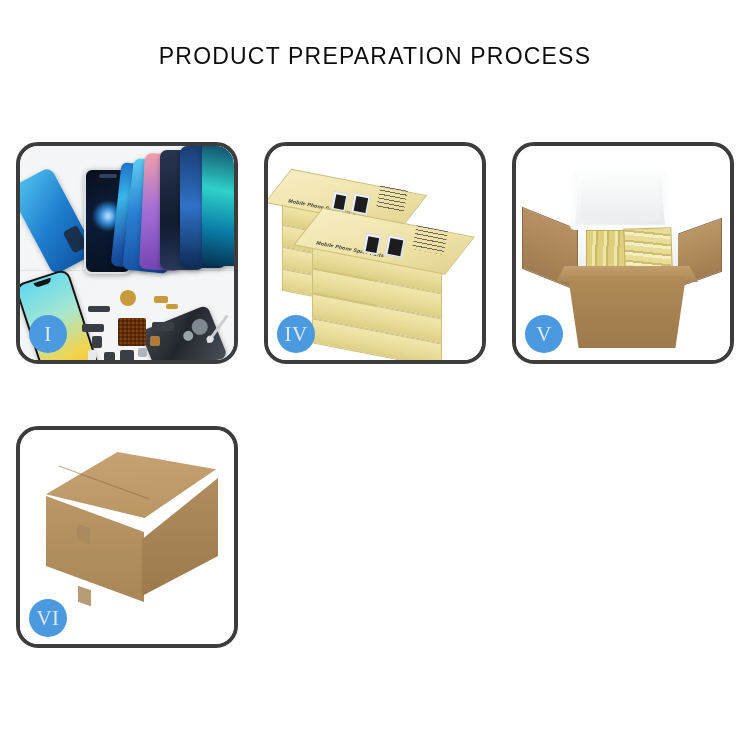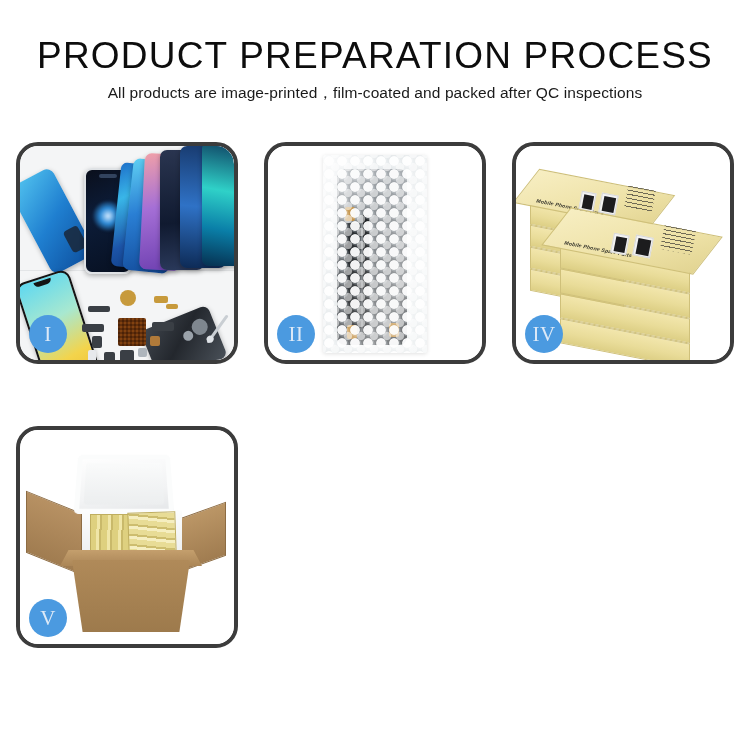--- a/index.html
+++ b/index.html
@@ -22,21 +22,21 @@
   
   .header {
     position: absolute;
     top: 34px;
     left: 0;
     width: 750px;
     text-align: center;
   }
   .title {
     font-family: "Liberation Sans", sans-serif;
-    font-size: 37px;
+    font-size: 23px;
     font-weight: 400;
     letter-spacing: 1.2px;
     color: #0d0d0d;
     line-height: 44px;
     white-space: nowrap;
   }
   .subtitle {
     font-family: "Liberation Sans", sans-serif;
     font-size: 15.5px;
     font-weight: 400;
@@ -423,21 +423,20 @@
     background:rgba(120,95,60,.5); transform:rotate(20deg);
   }
 </style>
 </head>
 <body>
 
 <div id="page">
 
   <div class="header">
     <div class="title">PRODUCT PREPARATION PROCESS</div>
-    <div class="subtitle">All products are image-printed，film-coated and packed after QC inspections</div>
   </div>
 
   <div class="grid">
 
     <div class="panel">
       <div class="panel-photo">
         <div class="p1-bg"></div>
         <div class="p1-shelf"></div>
 
         <div class="phone ph-blueback"></div>
@@ -462,37 +461,20 @@
         <div class="chip copper" style="left:130px;top:190px;width:10px;height:10px;"></div>
         <div class="chip white" style="left:68px;top:204px;width:8px;height:13px;"></div>
         <div class="chip" style="left:84px;top:206px;width:11px;height:11px;"></div>
         <div class="chip" style="left:100px;top:204px;width:14px;height:14px;"></div>
         <div class="chip silver" style="left:118px;top:202px;width:9px;height:9px;"></div>
         <div class="tweezer"></div>
       </div>
       <div class="badge">I</div>
     </div>
 
-    <div class="panel">
-      <div class="panel-photo">
-        <div class="p2-bg"></div>
-        <div class="bubble-pack">
-          <div class="screen-inside"></div>
-          <div class="flex-strip"></div>
-          <div class="flex-strip2"></div>
-          <div class="conn-gold" style="left:22px;top:52px;"></div>
-          <div class="conn-gold" style="left:24px;top:170px;"></div>
-          <div class="conn-gold" style="left:66px;top:168px;"></div>
-          <div class="bubbles"></div>
-          <div class="bubbles2"></div>
-          <div class="sheen"></div>
-        </div>
-      </div>
-      <div class="badge">II</div>
-    </div>
 
 
     <div class="panel">
       <div class="panel-photo">
         <div class="p4-bg"></div>
 
         <div class="stackbox" style="left:14px;top:66px;width:94px;height:22px;transform:skewY(11deg);"></div>
         <div class="stackbox" style="left:14px;top:88px;width:94px;height:22px;transform:skewY(11deg);"></div>
         <div class="stackbox" style="left:14px;top:110px;width:94px;height:22px;transform:skewY(11deg);"></div>
         <div class="stackbox" style="left:14px;top:132px;width:94px;height:22px;transform:skewY(11deg);"></div>
@@ -533,15 +515,27 @@
         <div class="v-foamlid"></div>
         <div class="v-foamwall"></div>
         <div class="v-packets"></div>
         <div class="v-packets2"></div>
         <div class="v-cartonrim"></div>
         <div class="v-cartonbody"></div>
       </div>
       <div class="badge">V</div>
     </div>
 
+    <div class="panel">
+      <div class="panel-photo">
+        <div class="p6-bg"></div>
+        <div class="c-top"></div>
+        <div class="c-seam"></div>
+        <div class="c-front"></div>
+        <div class="c-side"></div>
+        <div class="c-tape-a"></div>
+        <div class="c-tape-b"></div>
+      </div>
+      <div class="badge">VI</div>
+    </div>
 
   </div>
 </div>
 
 </body></html>

